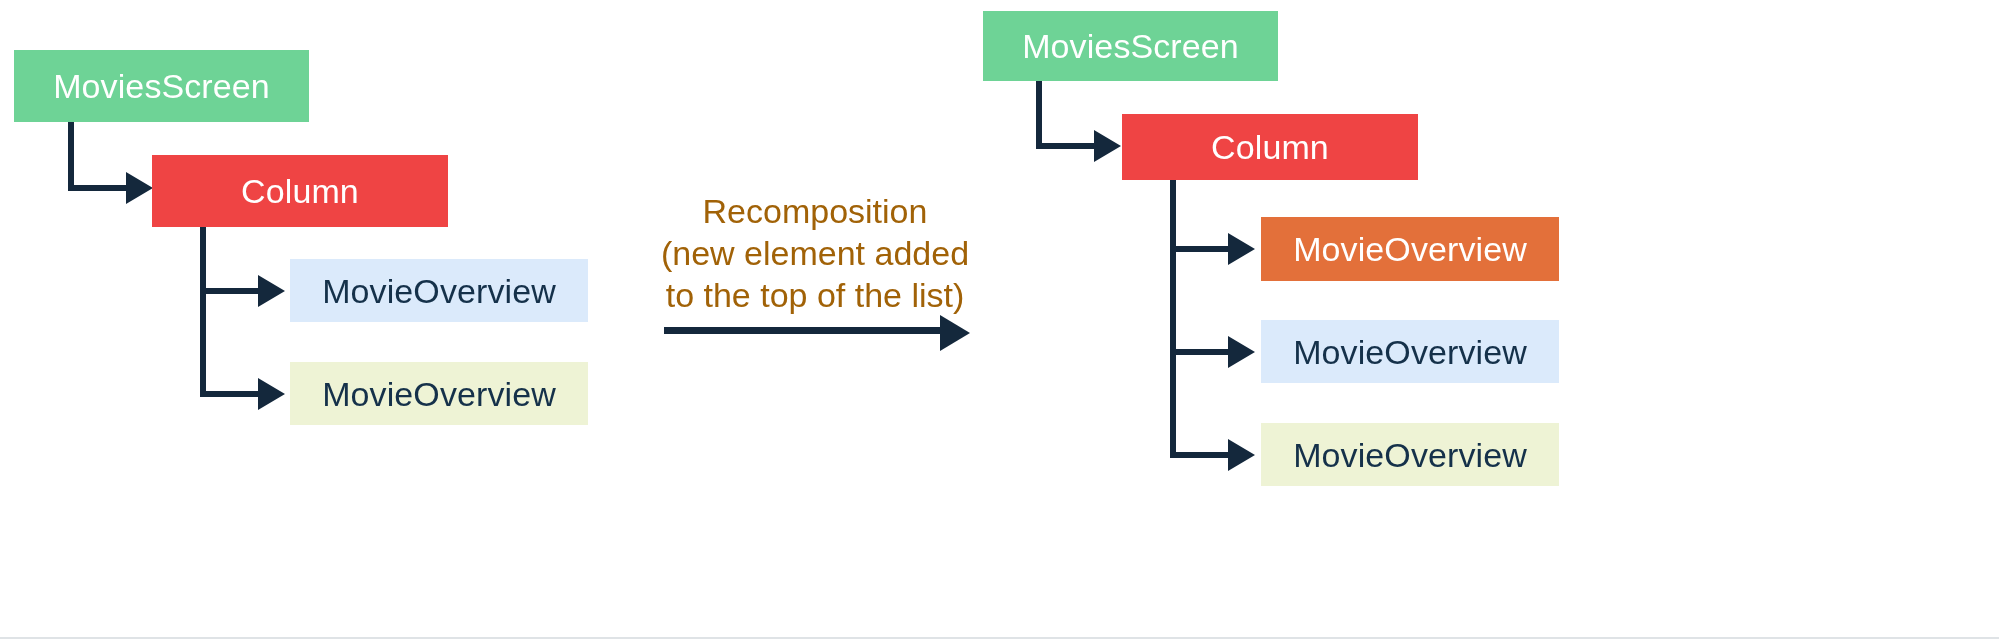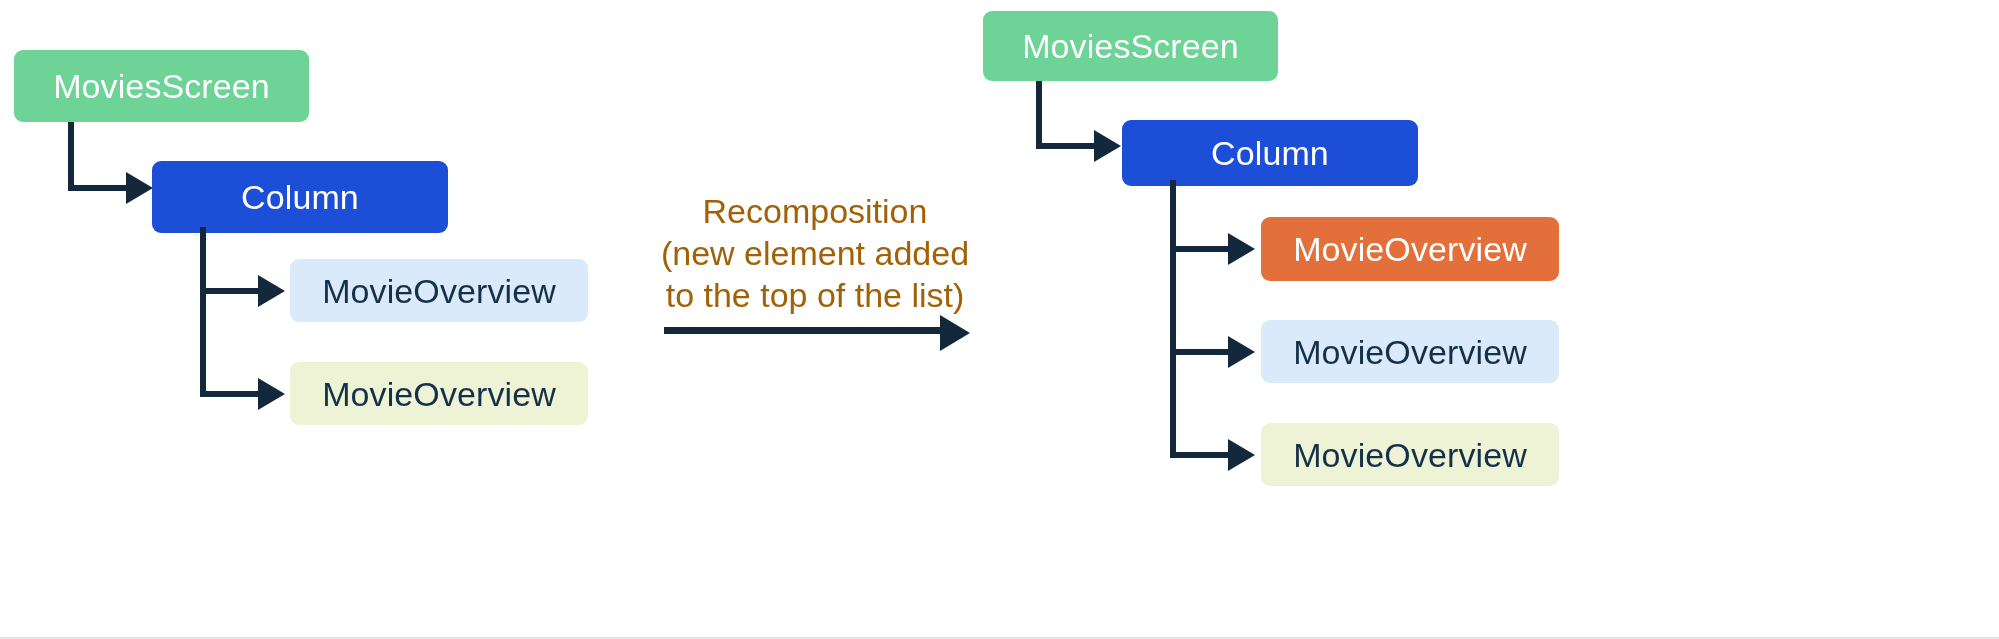--- a/index.html
+++ b/index.html
@@ -22,29 +22,29 @@
     height: 639px;
     background: #ffffff;
   }
 
   
   .node {
     position: absolute;
     display: flex;
     align-items: center;
     justify-content: center;
-    border-radius: 9px;
+    border-radius: 0;
     box-sizing: border-box;
     font-size: 34px;
     letter-spacing: 0.1px;
     white-space: nowrap;
     line-height: 1;
   }
   .node-screen { background: #6ed396; color: #ffffff; }
-  .node-column { background: #1d4ed8; color: #ffffff; margin-top: 6px; }
+  .node-column { background: #ef4444; color: #ffffff; }
   .node-new    { background: #e3703a; color: #ffffff; }
   .node-blue   { background: #dbeafb; color: #15314a; }
   .node-yellow { background: #eef3d5; color: #15314a; }
 
   
   .conn {
     position: absolute;
     background: #14283c;
   }
   .conn-v { width: 6px; }

